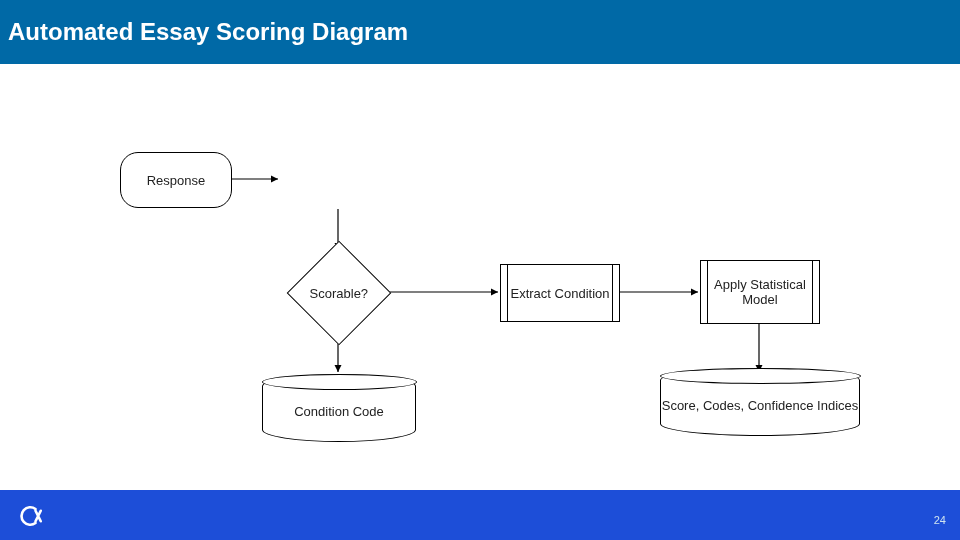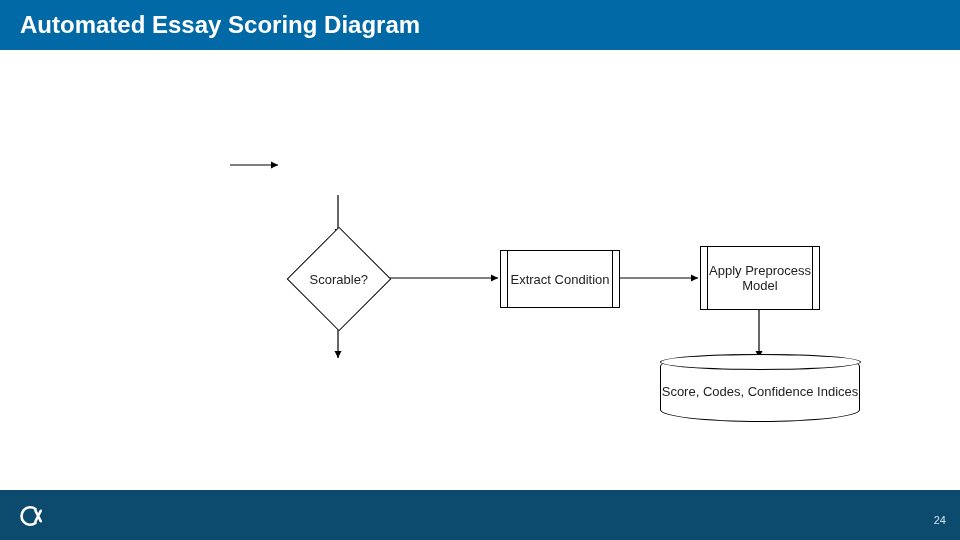--- a/index.html
+++ b/index.html
@@ -1,30 +1,30 @@
 <!DOCTYPE html>
 <html><head>
 <meta charset="utf-8">
 <style>
   html,body{margin:0;padding:0;width:960px;height:540px;font-family:Arial,Helvetica,sans-serif;background:#fff;overflow:hidden}
-  .header{background:#0069a6;height:50px;display:flex;align-items:center;padding-left:20px}
+  .header{background:#0069a6;height:64px;display:flex;align-items:center;padding-left:8px}
   .header h1{color:#fff;font-size:24px;font-weight:bold;margin:0}
   .canvas{position:relative;width:960px;height:440px}
   .node{position:absolute;display:flex;align-items:center;justify-content:center;text-align:center;font-size:13px;color:#222;background:#fff}
   .rounded{border:1.5px solid #000;border-radius:18px}
   .process{border:1.5px solid #000}
   .process::before,.process::after{content:"";position:absolute;top:0;bottom:0;width:0;border-left:1.5px solid #000}
   .process::before{left:6px}
   .process::after{right:6px}
   .diamond{border:1.5px solid #000;transform:rotate(45deg)}
   .diamond span{transform:rotate(-45deg);display:block}
   .cyl{border:1.5px solid #000;border-radius:50%/18%;}
   .cyl::before{content:"";position:absolute;left:-1.5px;right:-1.5px;top:-1.5px;height:14px;border:1.5px solid #000;border-radius:50%;background:#fff}
   .cyl .lbl{position:relative;z-index:1;padding-top:6px}
-  .footer{position:absolute;left:0;right:0;bottom:0;height:50px;background:#0c4a6e}
+  .footer{position:absolute;left:0;right:0;bottom:0;height:50px;background:#1d4ed8}
   .logo{position:absolute;left:18px;bottom:10px;width:28px;height:28px}
   .logo svg{width:28px;height:28px}
   .pagenum{position:absolute;right:14px;bottom:14px;color:#cfe3ef;font-size:11px}
   svg.edges{position:absolute;left:0;top:0;width:960px;height:440px;pointer-events:none}
 </style>
 </head>
 <body>
 
 <div class="header">
   <h1>Automated Essay Scoring Diagram</h1>
@@ -45,33 +45,39 @@
 
     <line x1="390" y1="228" x2="498" y2="228" stroke="#000" stroke-width="1.2" marker-end="url(#ah)"></line>
 
     <line x1="338" y1="270" x2="338" y2="308" stroke="#000" stroke-width="1.2" marker-end="url(#ah)"></line>
 
     <line x1="620" y1="228" x2="698" y2="228" stroke="#000" stroke-width="1.2" marker-end="url(#ah)"></line>
 
     <line x1="759" y1="258" x2="759" y2="308" stroke="#000" stroke-width="1.2" marker-end="url(#ah)"></line>
   </svg>
 
+  <div class="node rounded" style="left:120px;top:88px;width:110px;height:54px">
+    <span>Response</span>
+  </div>
 
 
   <div class="node diamond" style="left:302px;top:192px;width:72px;height:72px">
     <span>Scorable?</span>
   </div>
 
+  <div class="node cyl" style="left:262px;top:310px;width:152px;height:66px">
+    <span class="lbl">Condition Code</span>
+  </div>
 
   <div class="node process" style="left:500px;top:200px;width:118px;height:56px">
     <span>Extract Condition</span>
   </div>
 
   <div class="node process" style="left:700px;top:196px;width:118px;height:62px">
-    <span>Apply Preprocess Model</span>
+    <span>Apply Statistical Model</span>
   </div>
 
   <div class="node cyl" style="left:660px;top:304px;width:198px;height:66px">
     <span class="lbl">Score, Codes, Confidence Indices</span>
   </div>
 
 </div>
 
 <div class="footer">
   <div class="logo">

